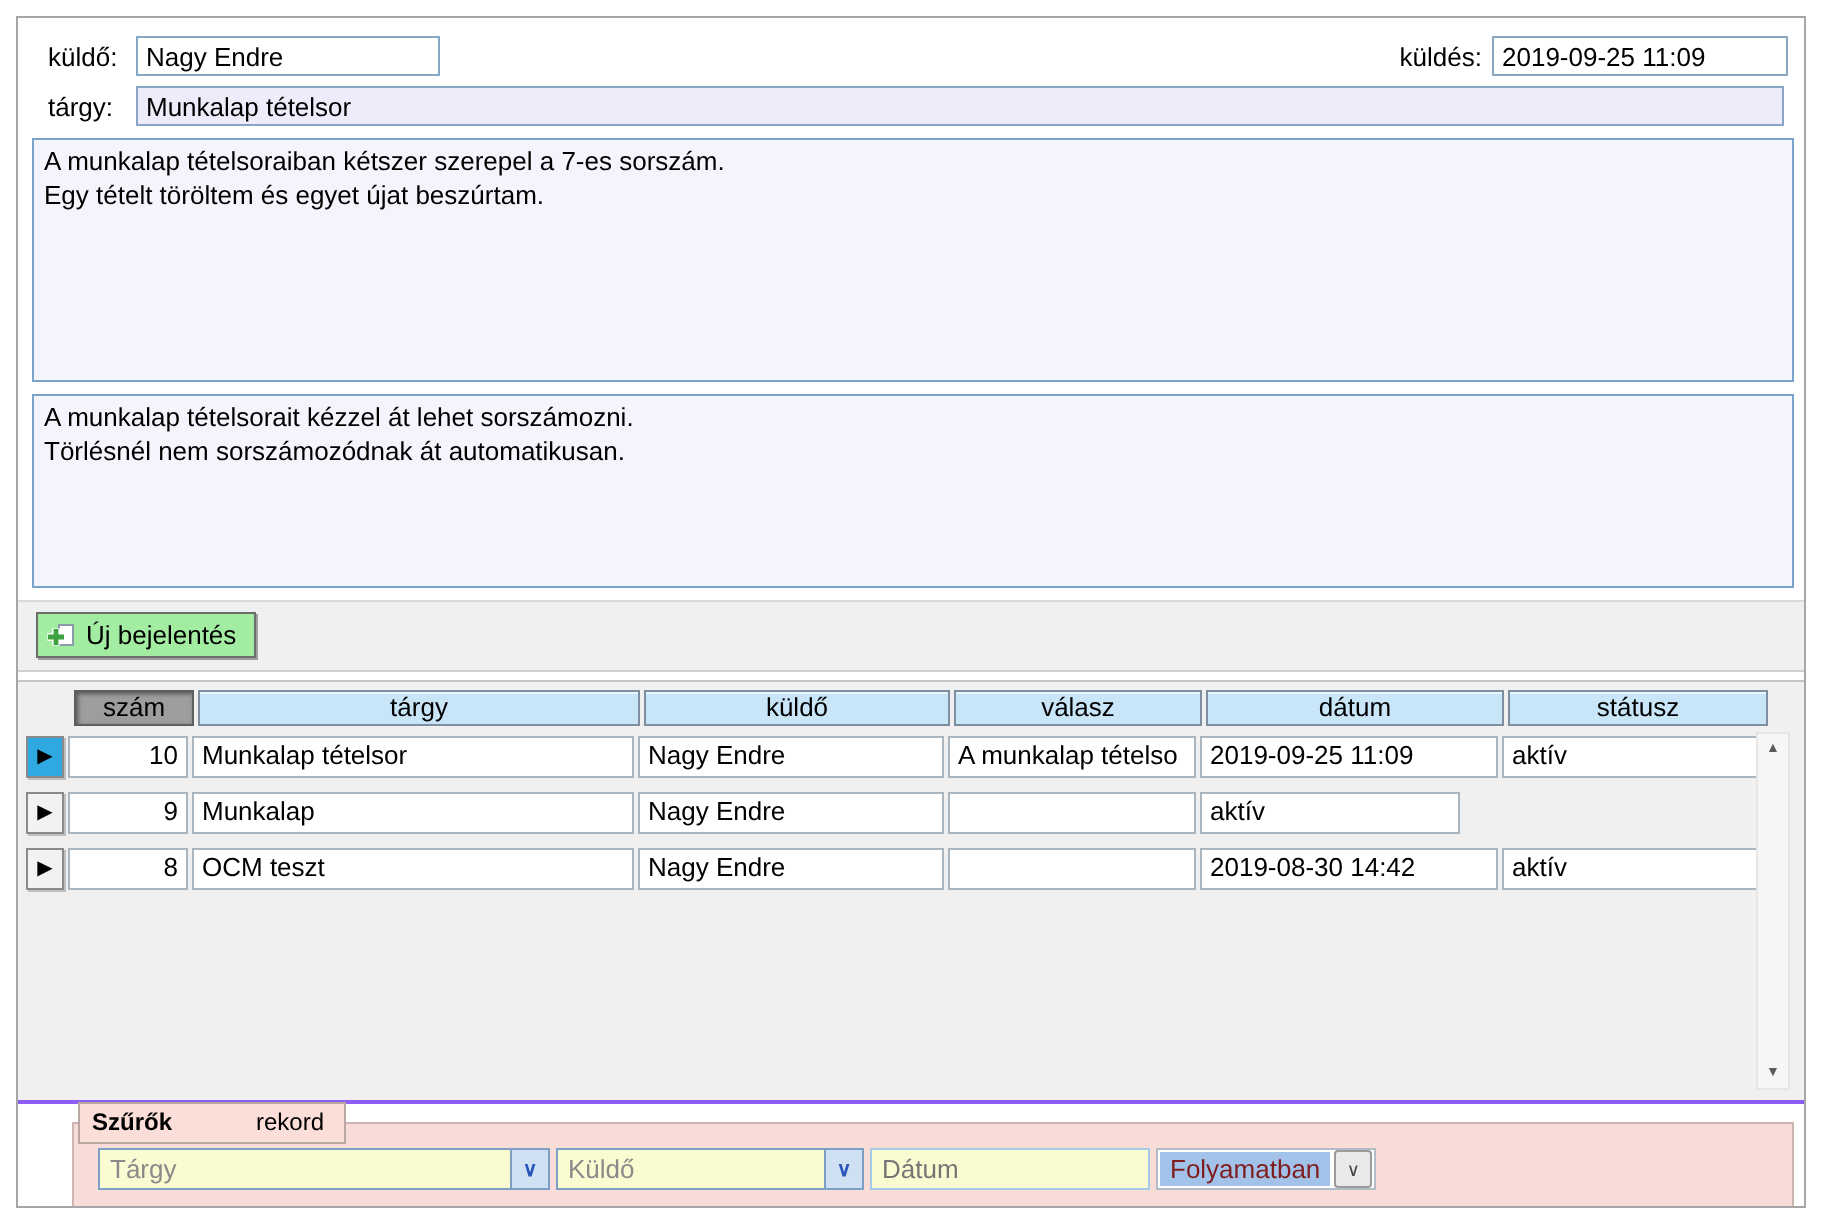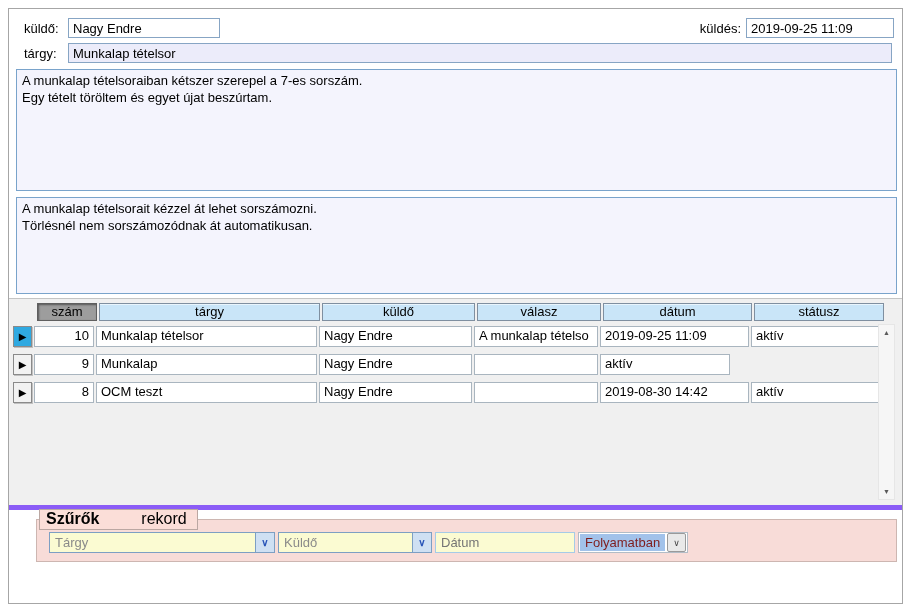--- a/index.html
+++ b/index.html
@@ -35,21 +35,21 @@
   }
   .new-btn {
     display:inline-flex; align-items:center; gap:5px; height:23px;
     background:#a3eda3; border:1px solid #6d6d6d; box-shadow:1px 1px 0 rgba(90,90,90,.55);
     padding:1px 9px 1px 4px; font:13px "Liberation Sans", sans-serif; cursor:pointer;
   }
   .btn-icon { display:inline-flex; }
   
   .table-area {
     margin:4px -5px 0 -5px; background:#f0f0f0; border-top:1px solid #c4c4c4;
-    border-bottom:5px solid #8b5cf6; height:212px; position:relative;
+    border-bottom:2px solid #8b5cf6; height:212px; position:relative;
     padding:4px 0 0 2px; box-sizing:border-box;
   }
   .thead { display:flex; gap:2px; margin-left:26px; }
   .th {
     box-sizing:border-box; height:18px; background:#c9e5f8;
     border:1px solid #7f8fa0; text-align:center; line-height:16px; font-size:13px;
     box-shadow:inset 0 1px 0 #e9f5fd; cursor:pointer; overflow:hidden;
   }
   .th.sorted {
     background:#9d9d9d; border:1px solid #5f5f5f;
@@ -79,21 +79,21 @@
   .sb-btn { height:15px; display:flex; align-items:center; justify-content:center;
     font-size:7px; color:#5a5a5a; }
   
   .filters {
     margin:9px 0 0 22px; height:43px; box-sizing:border-box; position:relative;
     background:#f8dcd8; border:1px solid #cdb6b1; padding:12px 6px 4px 12px;
   }
   .legend {
     position:absolute; top:-11px; left:2px; background:#fbded8;
     border:1px solid #bba7a2; padding:1px 10px 2px 6px; display:flex; gap:42px;
-    font-size:16px; line-height:16px;
+    font-size:12px; line-height:16px;
   }
   .legend .bold { font-weight:bold; }
   .filter-row { display:flex; gap:3px; align-items:center; }
   .sel-yellow {
     display:flex; height:21px; box-sizing:border-box; border:1px solid #7d9fc3;
     background:#fbfbd2; cursor:pointer;
   }
   .sel-yellow .txt { flex:1; color:#8a8a8a; padding:2px 5px; font-size:13px;
     overflow:hidden; white-space:nowrap; }
   .sel-yellow .arr {
@@ -133,20 +133,32 @@
   <div class="form-row">
     <span class="lbl">tárgy:</span>
     <input class="inp subject" value="Munkalap tételsor" style="">
   </div>
 
   <textarea class="msg first" spellcheck="false" style="">A munkalap tételsoraiban kétszer szerepel a 7-es sorszám.
 Egy tételt töröltem és egyet újat beszúrtam.</textarea>
   <textarea class="msg reply" spellcheck="false" style="">A munkalap tételsorait kézzel át lehet sorszámozni.
 Törlésnél nem sorszámozódnak át automatikusan.</textarea>
 
+  <div class="toolbar-band">
+    <button class="new-btn">
+      <span class="btn-icon">
+        <svg width="15" height="14" viewBox="0 0 15 14">
+          <rect x="6.5" y="1.5" width="7" height="10" fill="#ffffff" stroke="#8d9aa8" stroke-width="1"></rect>
+          <path d="M5 3.2v8.6M0.7 7.5h8.6" stroke="#ffffff" stroke-width="4"></path>
+          <path d="M5 3.5v8M1 7.5h8" stroke="#3fa33f" stroke-width="2.4"></path>
+        </svg>
+      </span>
+      <span>Új bejelentés</span>
+    </button>
+  </div>
 
   <div class="table-area">
 
     <div class="thead">
       <div class="th sorted c0">szám</div>
       <div class="th c1">tárgy</div>
       <div class="th c2">küldő</div>
       <div class="th c3">válasz</div>
       <div class="th c4">dátum</div>
       <div class="th c5">státusz</div>

